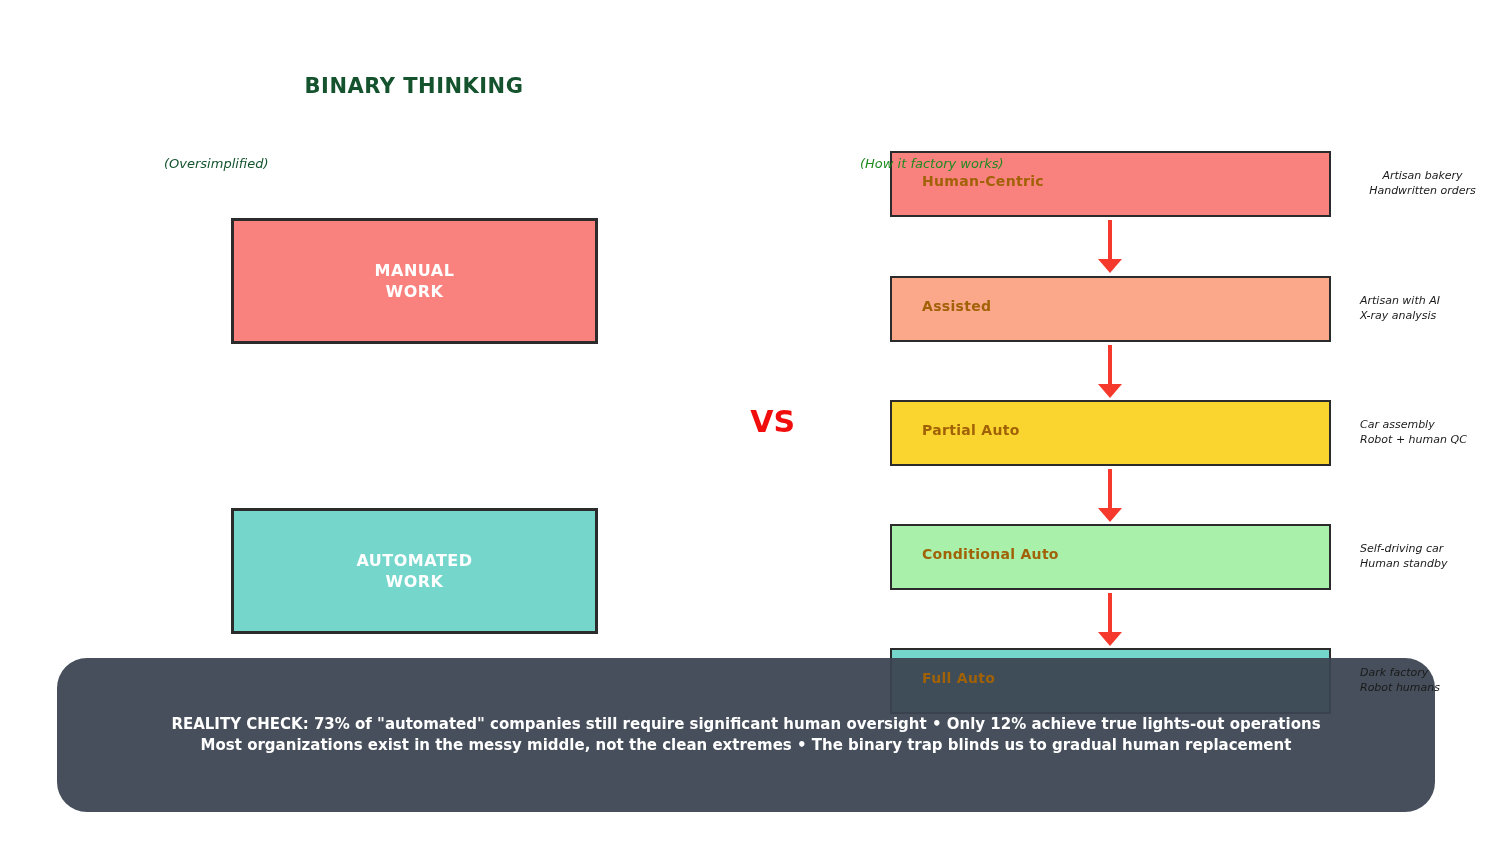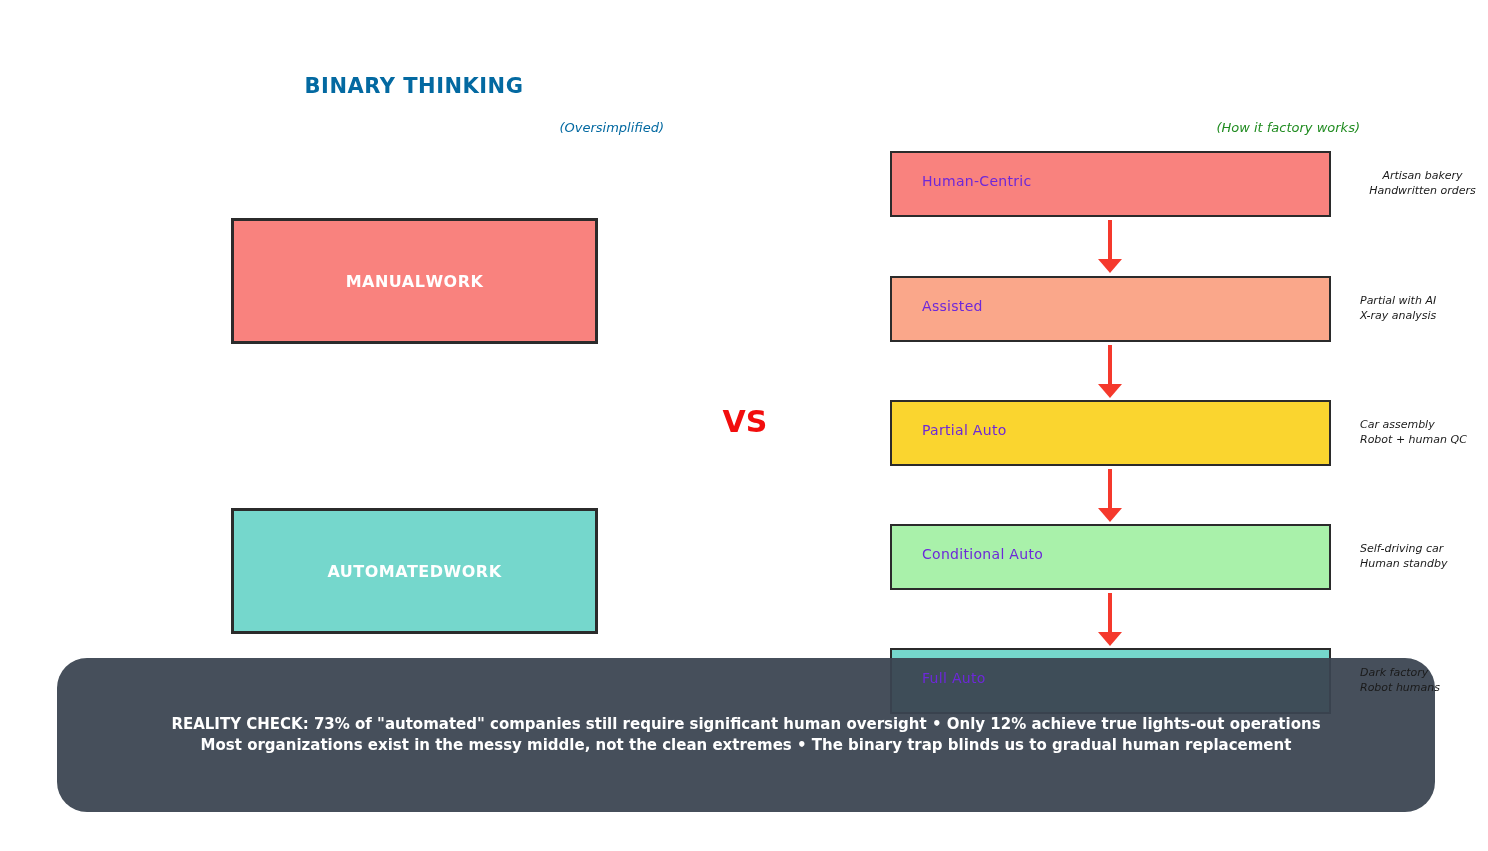--- a/index.html
+++ b/index.html
@@ -12,56 +12,57 @@
   }
   .abs{position:absolute;}
 
   
   .col-title{
     width:500px;text-align:center;
     font-size:21px;font-weight:bold;letter-spacing:.5px;
     z-index:2;
   }
   .col-sub{
-    width:500px;text-align:right;
+    width:500px;text-align:left;
     font-size:13px;font-style:italic;
     z-index:2;
+    margin-top:36px;
   }
-  .red-text{color:#0369a1;}
+  .red-text{color:#14532d;}
   .green-text{color:#1f8b1f;}
 
   
   .bigbox{
     width:367px;height:126px;
     border:3px solid #2b2b2b;
     box-sizing:border-box;
-    display:flex;flex-direction:row;
+    display:flex;flex-direction:column;
     align-items:center;justify-content:center;
     color:#ffffff;font-size:16px;font-weight:bold;
     line-height:21px;letter-spacing:.5px;
     z-index:1;
   }
 
   .vs{
-    width:100px;text-align:center;
+    width:100px;text-align:right;
     font-size:30px;font-weight:bold;color:#f20d0d;
     z-index:2;
   }
 
   
   .level-box{
     left:890px;width:441px;height:66px;
     border:2px solid #2b2b2b;
     box-sizing:border-box;
     z-index:1;
   }
   .level-label{
     left:922px;height:60px;
     display:flex;align-items:center;
-    color:#6d28d9;font-size:14px;font-weight:normal;
+    color:#a16207;font-size:14px;font-weight:bold;
     letter-spacing:.3px;
     z-index:8;
   }
   .level-note{
     left:1360px;width:125px;
     font-size:11px;font-style:italic;line-height:15px;
     color:#1a1a1a;
     z-index:8;
   }
 
@@ -125,21 +126,21 @@
   </div>
 
   <div class="abs arrow" style="top:220px;">
     <div class="stem"></div>
     <div class="head"></div>
   </div>
 
   <div class="abs level-box" style="top: 276px; background-color: rgb(250, 167, 138);"></div>
   <div class="abs level-label" style="top:276px;">Assisted</div>
   <div class="abs level-note" style="top:293px;">
-    <div>Partial with AI</div>
+    <div>Artisan with AI</div>
     <div>X-ray analysis</div>
   </div>
 
   <div class="abs arrow" style="top:345px;">
     <div class="stem"></div>
     <div class="head"></div>
   </div>
 
   <div class="abs level-box" style="top: 400px; background-color: rgb(250, 213, 47);"></div>
   <div class="abs level-label" style="top:400px;">Partial Auto</div>

